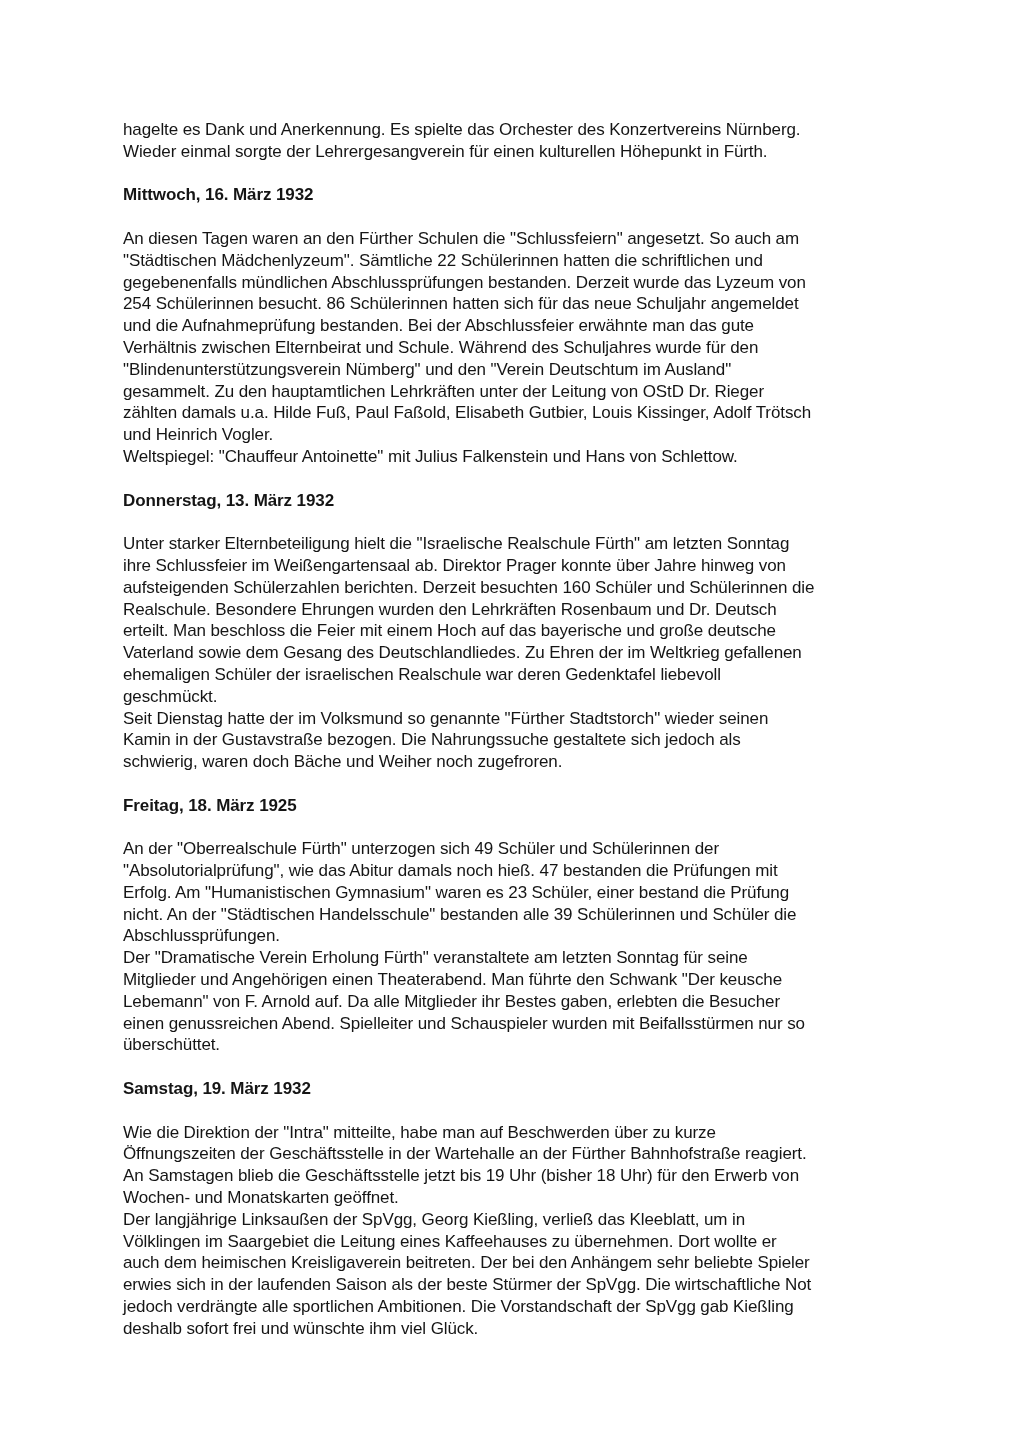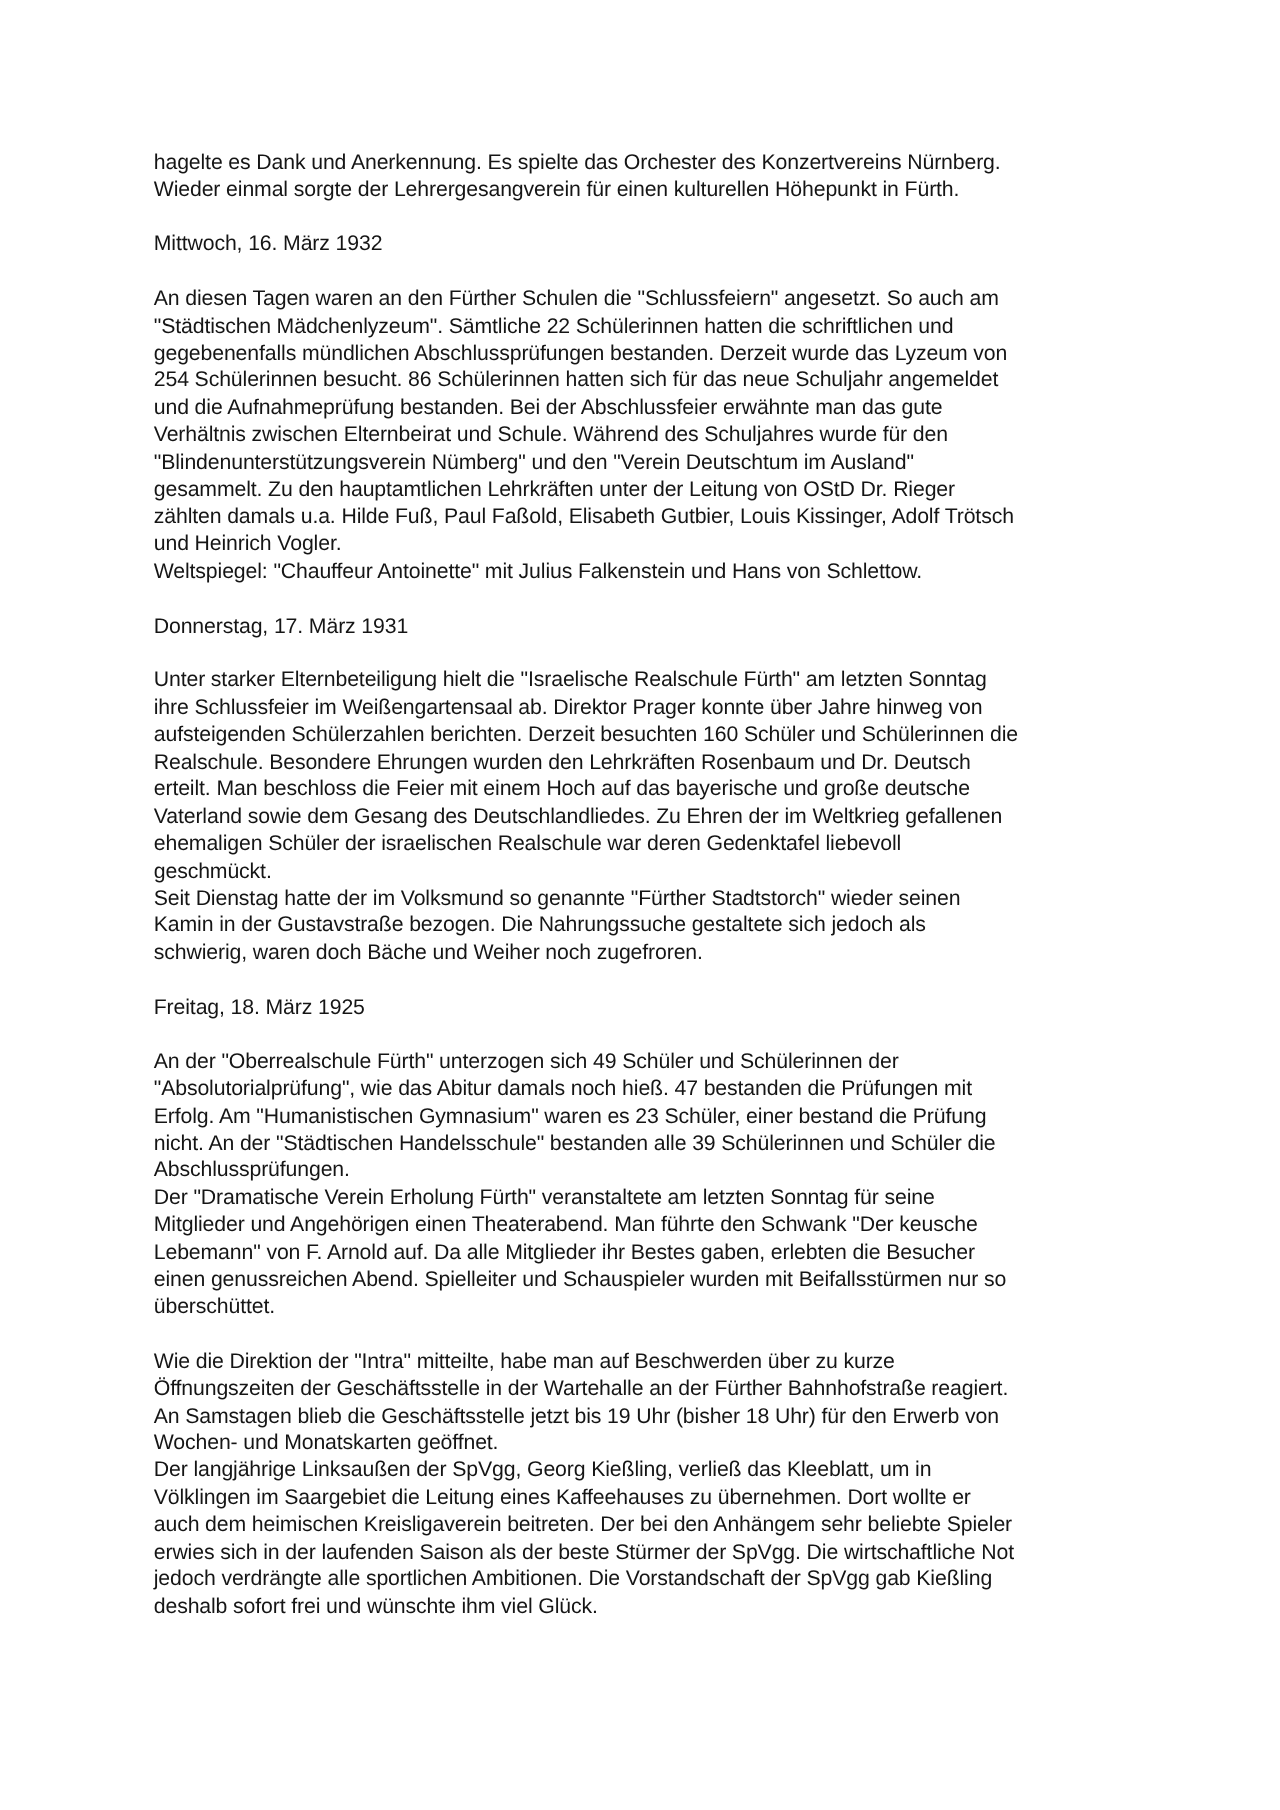--- a/index.html
+++ b/index.html
@@ -23,21 +23,21 @@
     font-size: 17px;
     line-height: 21.8px;
     color: #151515;
     letter-spacing: -0.1px;
   }
   .doc-block {
     margin: 0 0 21.8px 0;
     white-space: pre-line; 
   }
   .doc-block.heading {
-    font-weight: normal;
+    font-weight: bold;
   }
 </style>
 </head>
 <body>
 
 <div class="page" style="background: rgb(255, 255, 255);">
   <div class="doc-body" style="color: rgb(21, 21, 21);">
 
   <div class="doc-block paragraph">hagelte es Dank und Anerkennung. Es spielte das Orchester des Konzertvereins Nürnberg.
 Wieder einmal sorgte der Lehrergesangverein für einen kulturellen Höhepunkt in Fürth.</div>
@@ -46,21 +46,21 @@
 "Städtischen Mädchenlyzeum". Sämtliche 22 Schülerinnen hatten die schriftlichen und
 gegebenenfalls mündlichen Abschlussprüfungen bestanden. Derzeit wurde das Lyzeum von
 254 Schülerinnen besucht. 86 Schülerinnen hatten sich für das neue Schuljahr angemeldet
 und die Aufnahmeprüfung bestanden. Bei der Abschlussfeier erwähnte man das gute
 Verhältnis zwischen Elternbeirat und Schule. Während des Schuljahres wurde für den
 "Blindenunterstützungsverein Nümberg" und den "Verein Deutschtum im Ausland"
 gesammelt. Zu den hauptamtlichen Lehrkräften unter der Leitung von OStD Dr. Rieger
 zählten damals u.a. Hilde Fuß, Paul Faßold, Elisabeth Gutbier, Louis Kissinger, Adolf Trötsch
 und Heinrich Vogler.
 Weltspiegel: "Chauffeur Antoinette" mit Julius Falkenstein und Hans von Schlettow.</div>
-      <div class="doc-block heading">Donnerstag, 17. März 1931</div>
+      <div class="doc-block heading">Donnerstag, 13. März 1932</div>
       <div class="doc-block paragraph">Unter starker Elternbeteiligung hielt die "Israelische Realschule Fürth" am letzten Sonntag
 ihre Schlussfeier im Weißengartensaal ab. Direktor Prager konnte über Jahre hinweg von
 aufsteigenden Schülerzahlen berichten. Derzeit besuchten 160 Schüler und Schülerinnen die
 Realschule. Besondere Ehrungen wurden den Lehrkräften Rosenbaum und Dr. Deutsch
 erteilt. Man beschloss die Feier mit einem Hoch auf das bayerische und große deutsche
 Vaterland sowie dem Gesang des Deutschlandliedes. Zu Ehren der im Weltkrieg gefallenen
 ehemaligen Schüler der israelischen Realschule war deren Gedenktafel liebevoll
 geschmückt.
 Seit Dienstag hatte der im Volksmund so genannte "Fürther Stadtstorch" wieder seinen
 Kamin in der Gustavstraße bezogen. Die Nahrungssuche gestaltete sich jedoch als
@@ -69,20 +69,21 @@
       <div class="doc-block paragraph">An der "Oberrealschule Fürth" unterzogen sich 49 Schüler und Schülerinnen der
 "Absolutorialprüfung", wie das Abitur damals noch hieß. 47 bestanden die Prüfungen mit
 Erfolg. Am "Humanistischen Gymnasium" waren es 23 Schüler, einer bestand die Prüfung
 nicht. An der "Städtischen Handelsschule" bestanden alle 39 Schülerinnen und Schüler die
 Abschlussprüfungen.
 Der "Dramatische Verein Erholung Fürth" veranstaltete am letzten Sonntag für seine
 Mitglieder und Angehörigen einen Theaterabend. Man führte den Schwank "Der keusche
 Lebemann" von F. Arnold auf. Da alle Mitglieder ihr Bestes gaben, erlebten die Besucher
 einen genussreichen Abend. Spielleiter und Schauspieler wurden mit Beifallsstürmen nur so
 überschüttet.</div>
+      <div class="doc-block heading">Samstag, 19. März 1932</div>
       <div class="doc-block paragraph">Wie die Direktion der "Intra" mitteilte, habe man auf Beschwerden über zu kurze
 Öffnungszeiten der Geschäftsstelle in der Wartehalle an der Fürther Bahnhofstraße reagiert.
 An Samstagen blieb die Geschäftsstelle jetzt bis 19 Uhr (bisher 18 Uhr) für den Erwerb von
 Wochen- und Monatskarten geöffnet.
 Der langjährige Linksaußen der SpVgg, Georg Kießling, verließ das Kleeblatt, um in
 Völklingen im Saargebiet die Leitung eines Kaffeehauses zu übernehmen. Dort wollte er
 auch dem heimischen Kreisligaverein beitreten. Der bei den Anhängem sehr beliebte Spieler
 erwies sich in der laufenden Saison als der beste Stürmer der SpVgg. Die wirtschaftliche Not
 jedoch verdrängte alle sportlichen Ambitionen. Die Vorstandschaft der SpVgg gab Kießling
 deshalb sofort frei und wünschte ihm viel Glück.</div>

